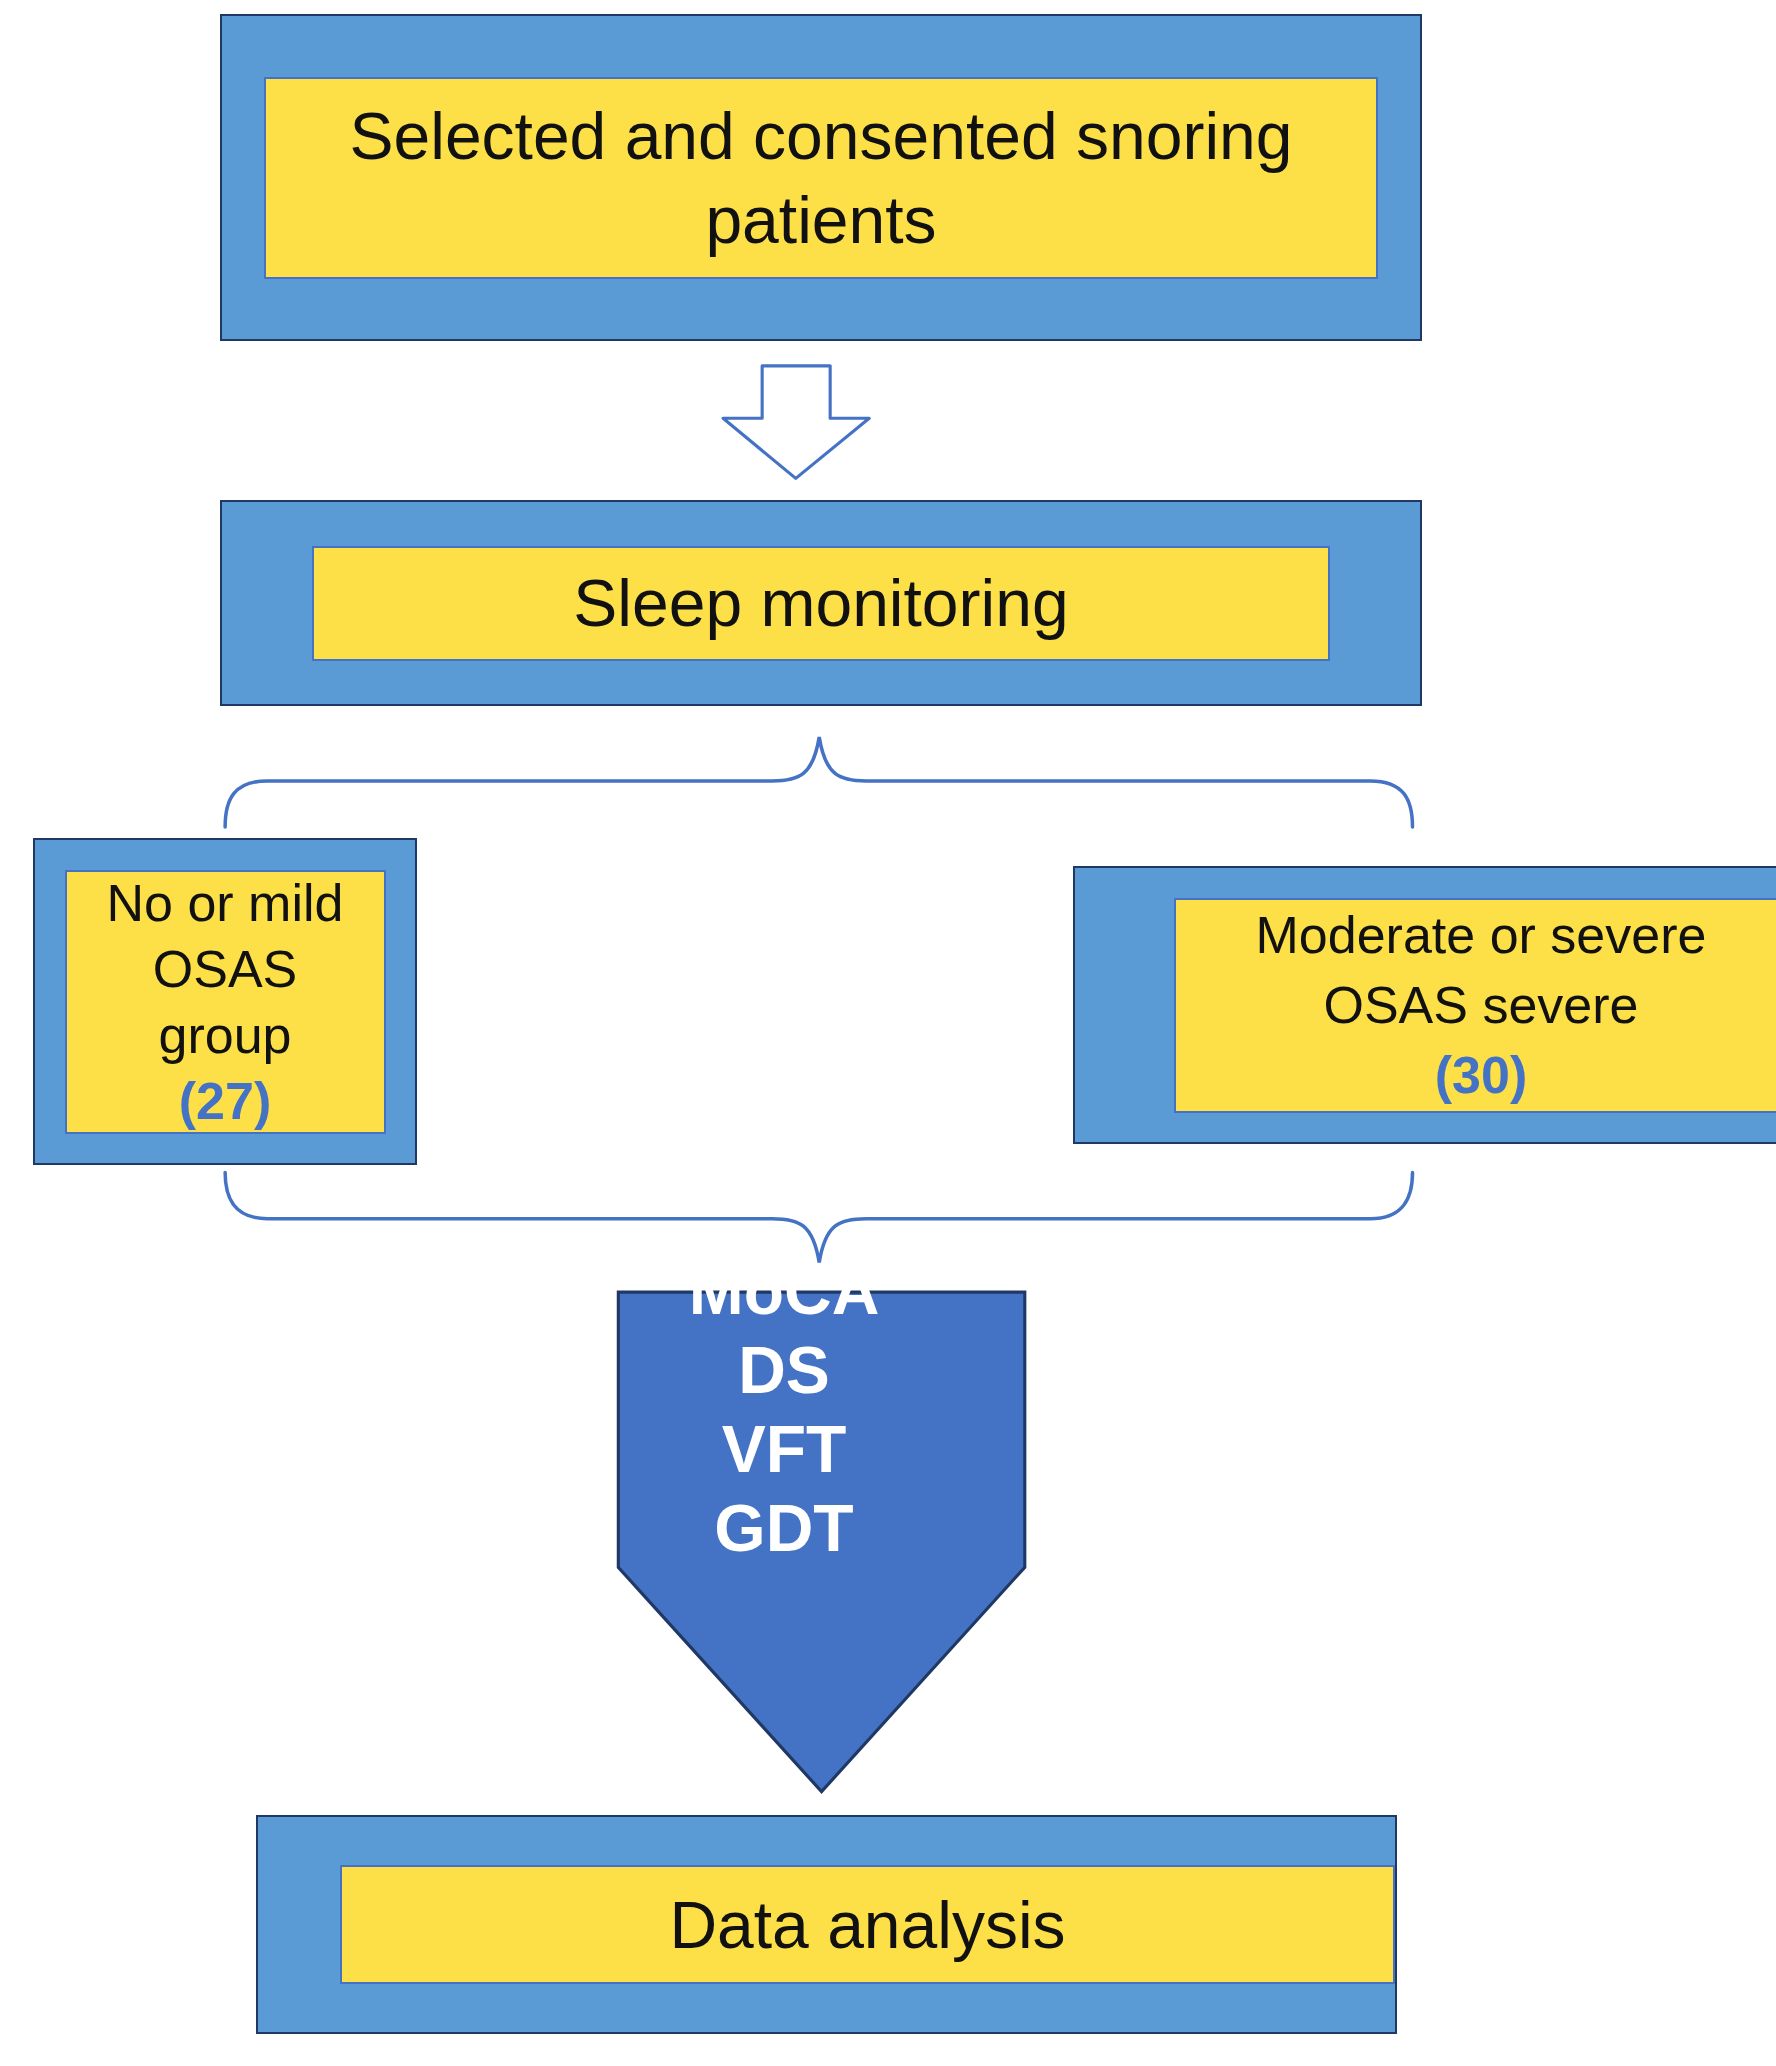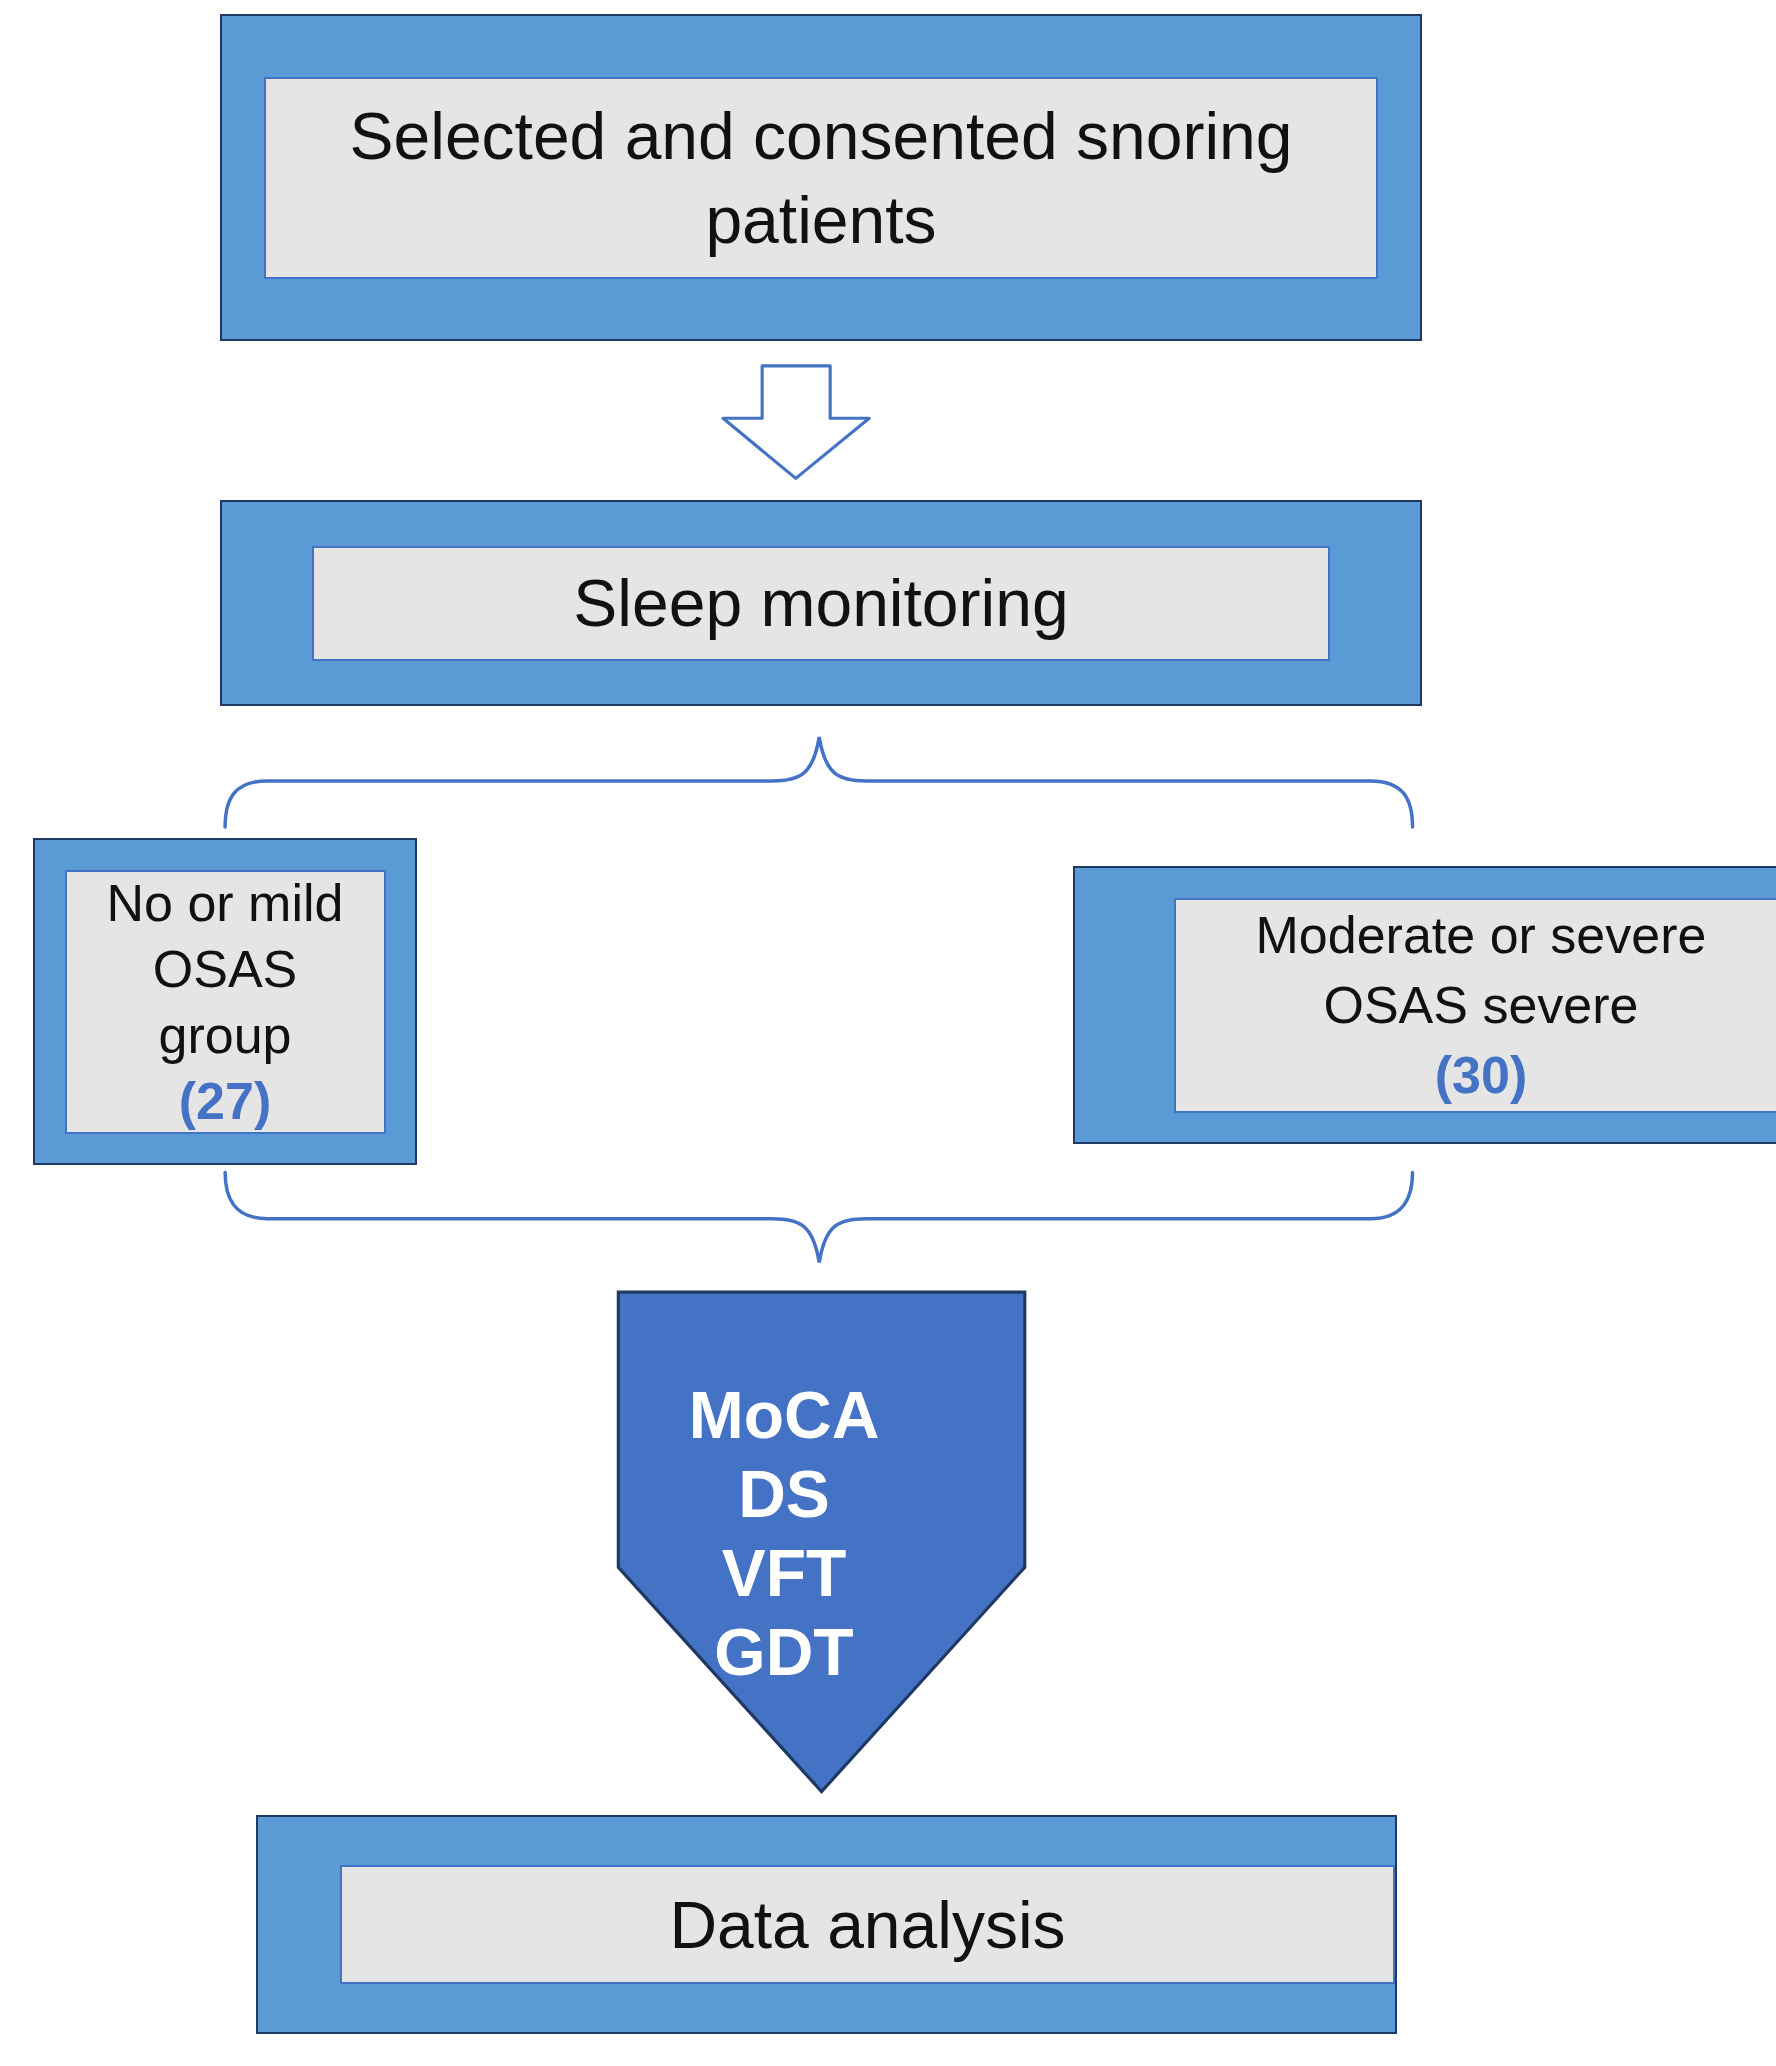--- a/index.html
+++ b/index.html
@@ -26,21 +26,21 @@
   .fbox{
     position:absolute;
     background:var(--frame-blue);
     border:2.3px solid var(--dark-navy);
     box-sizing:border-box;
     display:flex;
     align-items:center;
     justify-content:center;
   }
   .inner{
-    background:#e5e5e5;
+    background:#fde047;
     border:2.3px solid var(--accent-blue);
     box-sizing:border-box;
     display:flex;
     flex-direction:column;
     align-items:center;
     justify-content:center;
     text-align:center;
   }
   .big-label{
     font-size:66px;
@@ -70,21 +70,21 @@
   .left-box{left:33px;top:838px;width:384px;height:327px;}
   .left-box .inner{width:321px;height:264px;}
   .left-box .small-label,.left-box .count-label{line-height:66px;}
   
   .right-box{left:1073px;top:866px;width:816px;height:278px;}
   .right-box .inner{width:614px;height:215px;}
   .right-box .small-label,.right-box .count-label{line-height:70px;}
   
   .pent-text{
     position:absolute;
-    left:618px;top:1376px;width:332px;
+    left:618px;top:1252px;width:332px;
     display:flex;flex-direction:column;align-items:center;
     font-size:66px;font-weight:bold;color:#ffffff;
     text-align:center;
   }
   .pent-text div{line-height:79px;}
   
   .data-box{left:256px;top:1815px;width:1141px;height:219px;justify-content:flex-end;}
   .data-box .inner{width:1055px;height:119px;}
 </style>
 </head>

